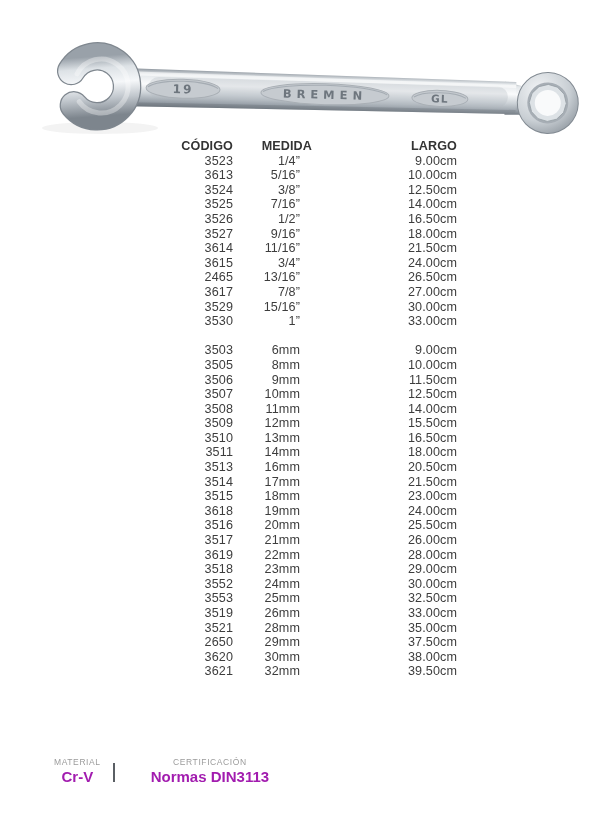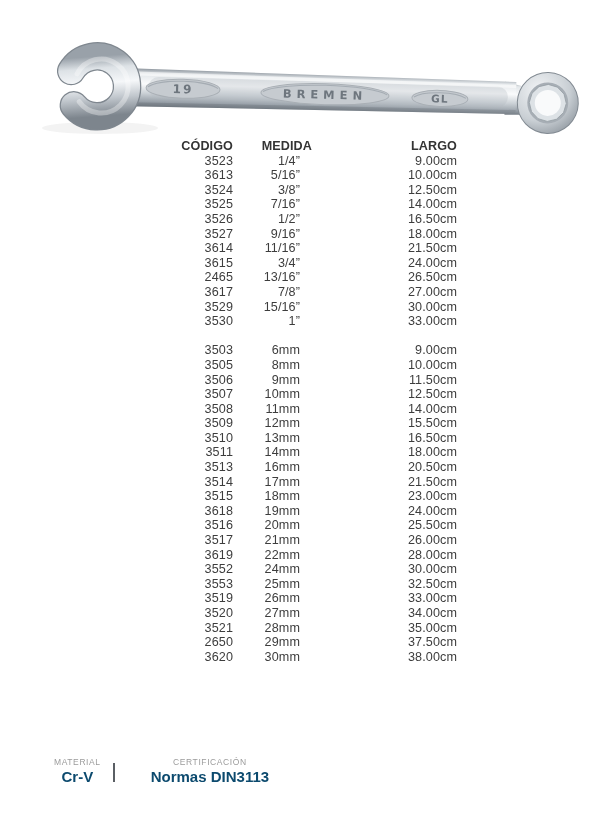--- a/index.html
+++ b/index.html
@@ -35,21 +35,21 @@
   .footer {
     position: absolute; left: 30px; top: 757px;
     display: flex; align-items: flex-start;
   }
   .spec-block { text-align: center; margin-left: 24px; }
   .spec-label {
     font-size: 8.5px; color: #9b9b9b; letter-spacing: 0.6px;
     line-height: 10px;
   }
   .spec-value {
-    font-size: 15px; font-weight: 700; color: #0c4a6e;
+    font-size: 15px; font-weight: 700; color: #a21caf;
     line-height: 18px; margin-top: 1px; white-space: nowrap;
   }
   .footer-divider {
     width: 0; height: 19px;
     border-left: 2px solid #5a5f64;
     margin: 6px 12px 0 12px;
   }
 </style>
 </head>
 <body>
@@ -268,53 +268,58 @@
           <span class="cell codigo">3517</span>
           <span class="cell medida">21mm</span>
           <span class="cell largo">26.00cm</span>
         </div>
         <div class="trow">
           <span class="cell codigo">3619</span>
           <span class="cell medida">22mm</span>
           <span class="cell largo">28.00cm</span>
         </div>
         <div class="trow">
+          <span class="cell codigo">3518</span>
+          <span class="cell medida">23mm</span>
+          <span class="cell largo">29.00cm</span>
+        </div>
+        <div class="trow">
           <span class="cell codigo">3552</span>
           <span class="cell medida">24mm</span>
           <span class="cell largo">30.00cm</span>
         </div>
         <div class="trow">
           <span class="cell codigo">3553</span>
           <span class="cell medida">25mm</span>
           <span class="cell largo">32.50cm</span>
         </div>
         <div class="trow">
           <span class="cell codigo">3519</span>
           <span class="cell medida">26mm</span>
           <span class="cell largo">33.00cm</span>
         </div>
         <div class="trow">
-          <span class="cell codigo">3520</span>
-          <span class="cell medida">27mm</span>
-          <span class="cell largo">34.00cm</span>
-        </div>
-        <div class="trow">
           <span class="cell codigo">3521</span>
           <span class="cell medida">28mm</span>
           <span class="cell largo">35.00cm</span>
         </div>
         <div class="trow">
           <span class="cell codigo">2650</span>
           <span class="cell medida">29mm</span>
           <span class="cell largo">37.50cm</span>
         </div>
         <div class="trow">
           <span class="cell codigo">3620</span>
           <span class="cell medida">30mm</span>
           <span class="cell largo">38.00cm</span>
+        </div>
+        <div class="trow">
+          <span class="cell codigo">3621</span>
+          <span class="cell medida">32mm</span>
+          <span class="cell largo">39.50cm</span>
         </div>
       </div>
   </div>
 
   <div class="footer">
     <div class="spec-block">
       <div class="spec-label">MATERIAL</div>
       <div class="spec-value">Cr-V</div>
     </div>
     <div class="footer-divider"></div>

